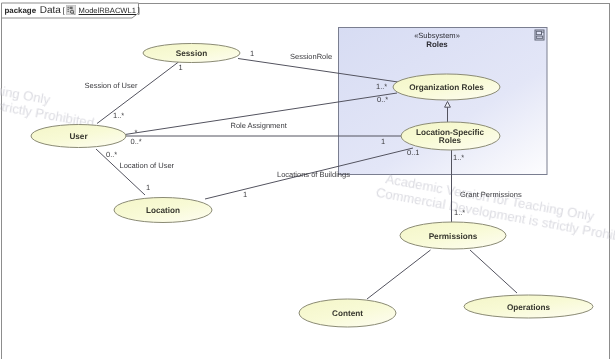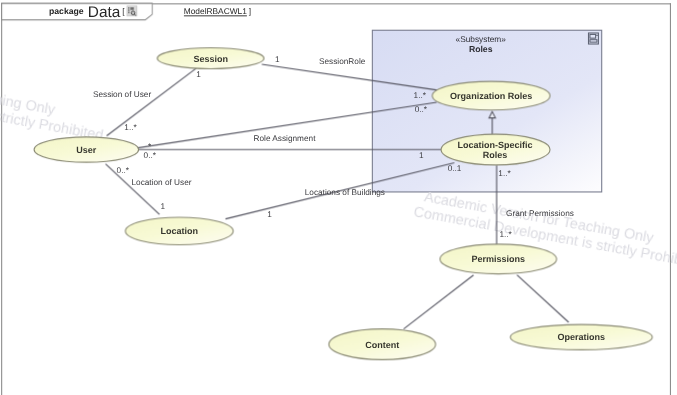--- a/index.html
+++ b/index.html
@@ -11,23 +11,23 @@
         isolation:isolate;}
 
   
   #frame{position:absolute;left:1px;top:3px;width:609px;height:380px;
          border:1px solid #8d8d8d;border-bottom:none;box-sizing:border-box;background:#fff;}
   #tab{position:absolute;left:1px;top:2px;height:16px;
        box-sizing:border-box;background:transparent;
        display:flex;align-items:center;padding:0 4px 0 3.5px;gap:2.2px;
        color:#262626;transform:translateZ(0);}
   #tabshape{position:absolute;left:1px;top:2px;width:138px;height:17px;}
-  #tab span{transform:translateZ(0);margin-left:40px;}
+  #tab span{transform:translateZ(0);}
   #tab .kw{font-weight:bold;font-size:7.9px;letter-spacing:0;}
-  #tab .nm{font-size:14px;margin-left:1.5px;}
+  #tab .nm{font-size:10px;margin-left:1.5px;}
   #tab .br{font-size:7.6px;margin:0 -0.5px;}
   #tab .mdl{font-size:7.6px;text-decoration:underline;}
   #tabicon{width:10px;height:10px;display:block;}
 
   
   svg#diagram{position:absolute;left:0;top:0;width:615px;height:359px;
               transform:translateZ(0);}
   .elabel{font-size:7.5px;fill:#3a3a3e;font-family:"Liberation Sans",sans-serif;
           transform:translateZ(0);}
   .mult{font-size:7.5px;fill:#3a3a3e;font-family:"Liberation Sans",sans-serif;

